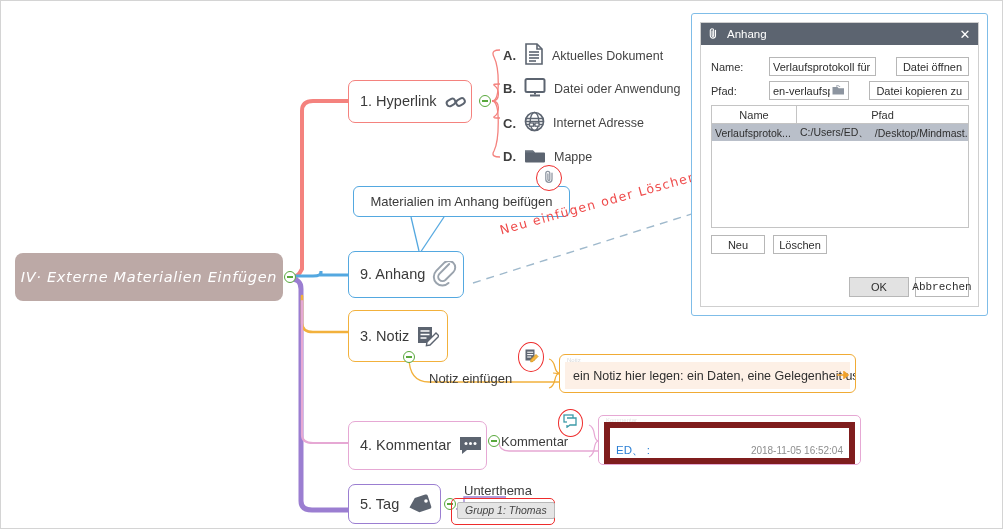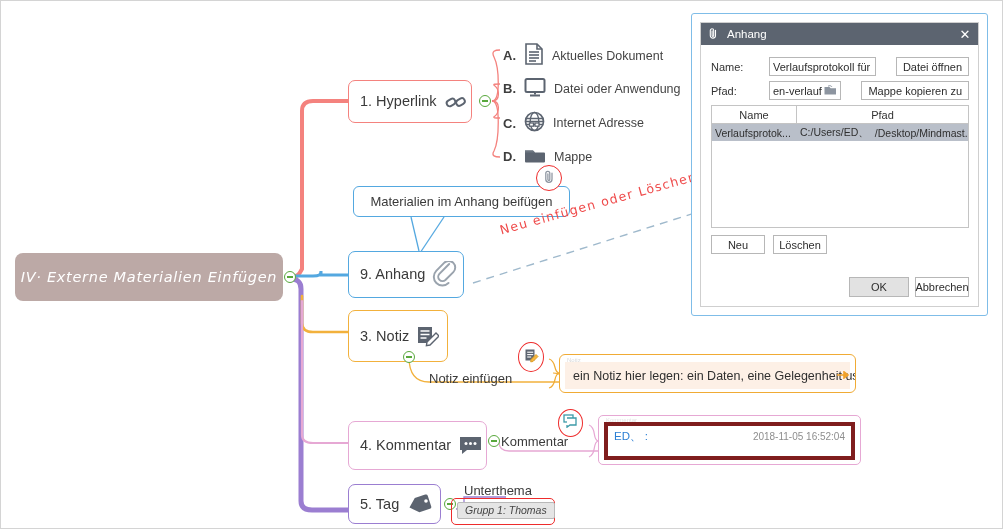--- a/index.html
+++ b/index.html
@@ -148,22 +148,22 @@
     border:1.3px solid #e6a8d4; border-radius:5px; background:#ffffff;
     overflow:hidden;
   }
   #commentbox .c-topstrip { position:absolute; left:4px; top:1px; right:4px; height:7px; }
   #commentbox .c-topstrip .tiny {
     font-size:6px; color:#e2e2e2; line-height:7px; padding-left:3px;
     display:block; white-space:nowrap; overflow:hidden;
   }
   #commentbox .c-inner {
     position:absolute; left:5px; top:6px; right:5px; bottom:4px;
-    border:4px solid #7f1d1d; background:#ffffff;
-    padding:3px 6px;
+    border:6px solid #7f1d1d; background:#ffffff;
+    padding:15px 6px;
   }
   #commentbox .c-row1 { display:flex; justify-content:space-between; align-items:baseline; }
   #commentbox .c-author { font-size:11.5px; color:#2b7fd4; }
   #commentbox .c-time   { font-size:10px; color:#8e8e8e; }
   #commentbox .c-body   { font-size:12px; color:#333; padding-left:13px; margin-top:1px; }
 
   
   #rel-label {
     position:absolute; left:497px; top:222px;
     font-size:12.5px; color:#ef4a4a;
@@ -235,21 +235,21 @@
   #dlg-row1 .td.c1 { width:85px; }
   #dlg-row1 .td.c2 { flex:1; gap:6px; }
   #dlg-actions {
     position:absolute; left:10px; top:212px; display:flex; gap:8px;
   }
   #dlg-actions .dlg-btn { width:54px; }
   #dlg-footer {
     position:absolute; right:9px; bottom:9px; display:flex; gap:6px;
   }
   #dlg-footer .ok  { width:60px; background:#e2e2e2; height:20px; }
-  #dlg-footer .abb { width:54px; height:20px; }
+  #dlg-footer .abb { width:54px; height:20px;font-family:Liberation Mono, monospace; }
 
   
   .pfad-glyph { width:13px; height:11px; flex:0 0 auto; margin-left:2px; }
 </style>
 </head>
 <body>
 
 <div id="canvas">
 
   <svg id="wires" viewBox="0 0 1003 529" xmlns="http://www.w3.org/2000/svg">
@@ -504,21 +504,21 @@
         <span class="dlg-lbl">Pfad:</span>
         <span class="dlg-input" title="Pfad eingeben">
           <span class="val">en-verlaufsprotokoll.emmx</span>
           <span class="pfad-glyph">
             <svg width="13" height="11" viewBox="0 0 13 11">
               <path d="M0.5 2h5l1.2 1.3H12v6.2H0.5z" fill="#8d95a0"></path>
               <path d="M4 1.2c1.6-.9 3.3-.5 4 .7" fill="none" stroke="#8d95a0" stroke-width="1"></path>
             </svg>
           </span>
         </span>
-        <span class="dlg-btn">Mappe kopieren zu</span>
+        <span class="dlg-btn">Datei kopieren zu</span>
       </div>
 
       <div id="dlg-table">
         <div id="dlg-thead">
           <span class="th c1">Name</span>
           <span class="th c2">Pfad</span>
         </div>
         <div id="dlg-row1">
           <span class="td c1">Verlaufsprotok...</span>
           <span class="td c2">

